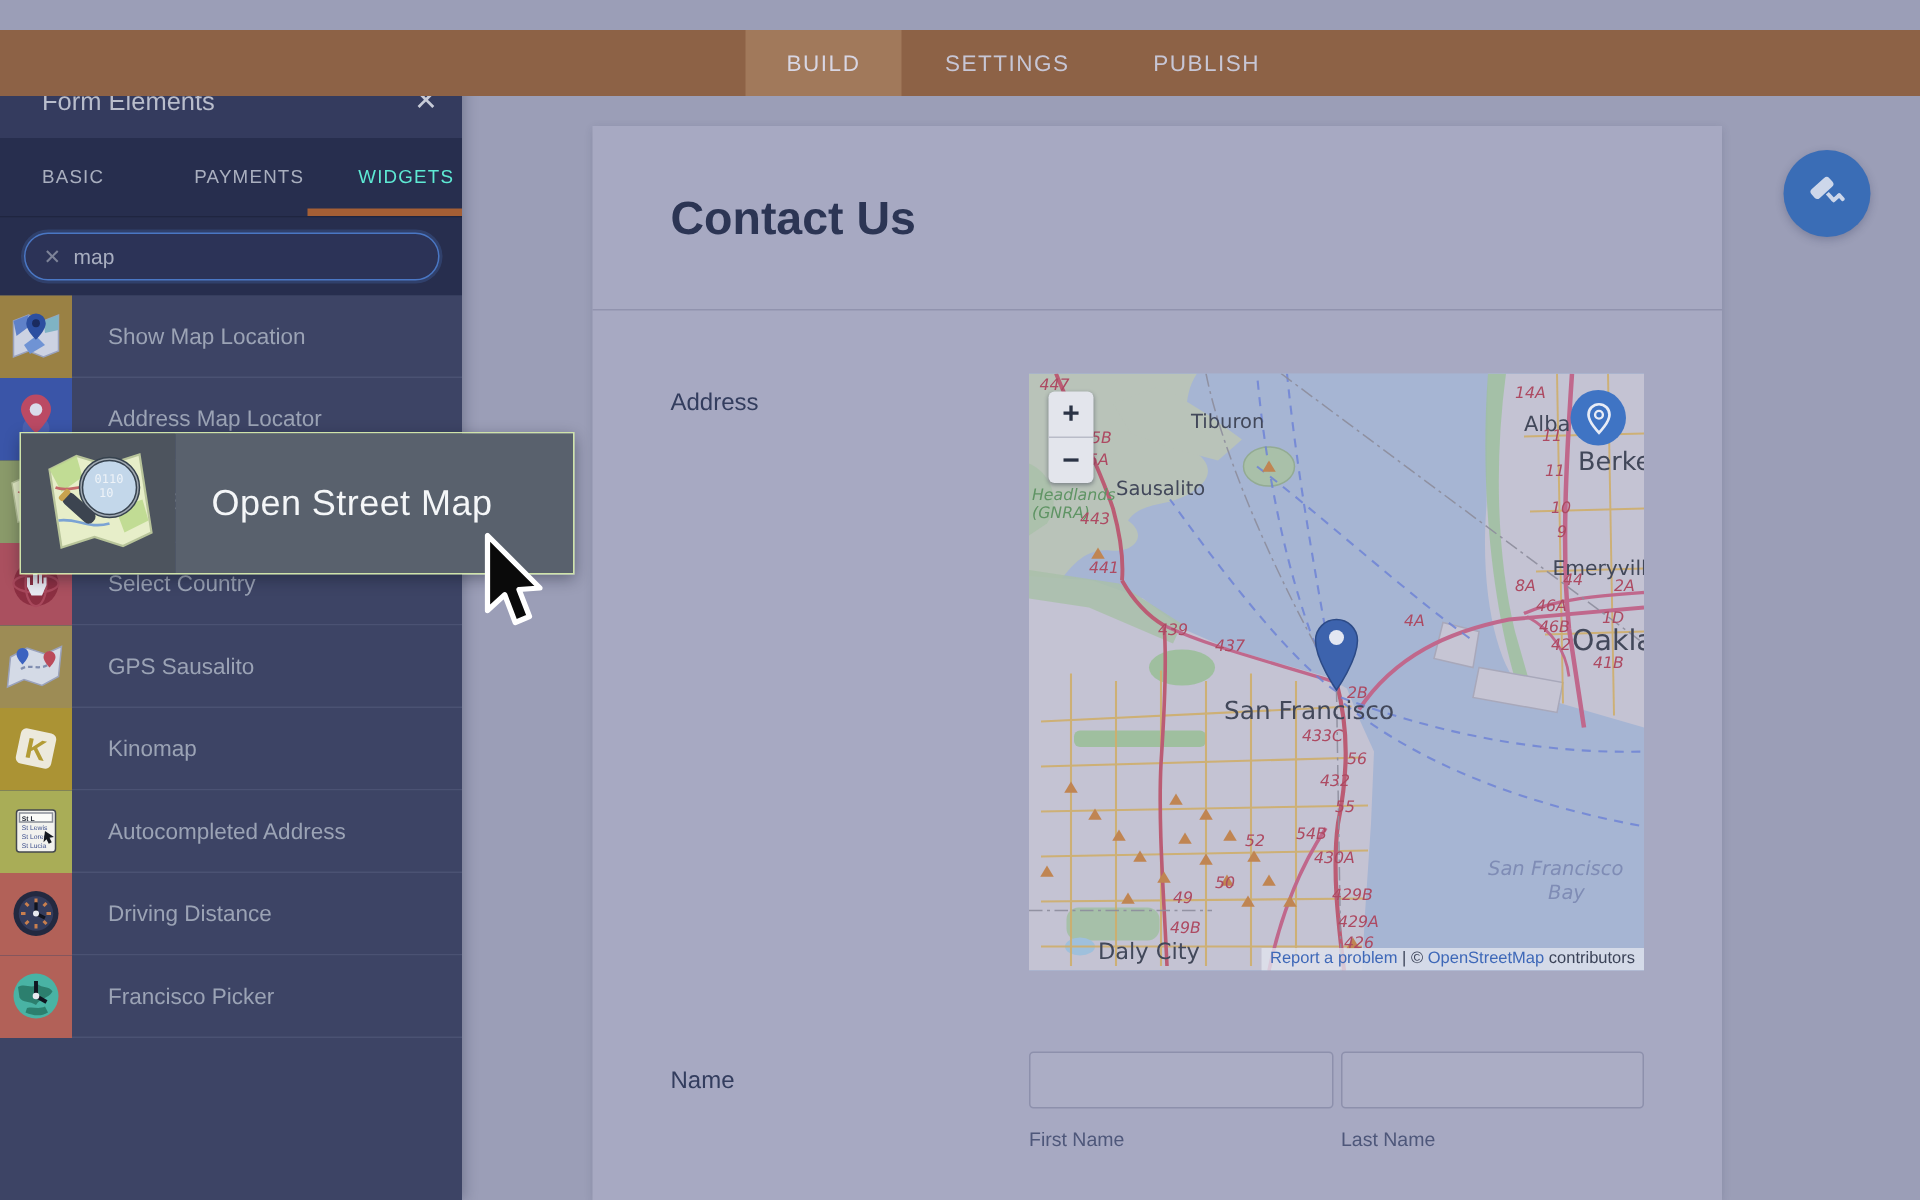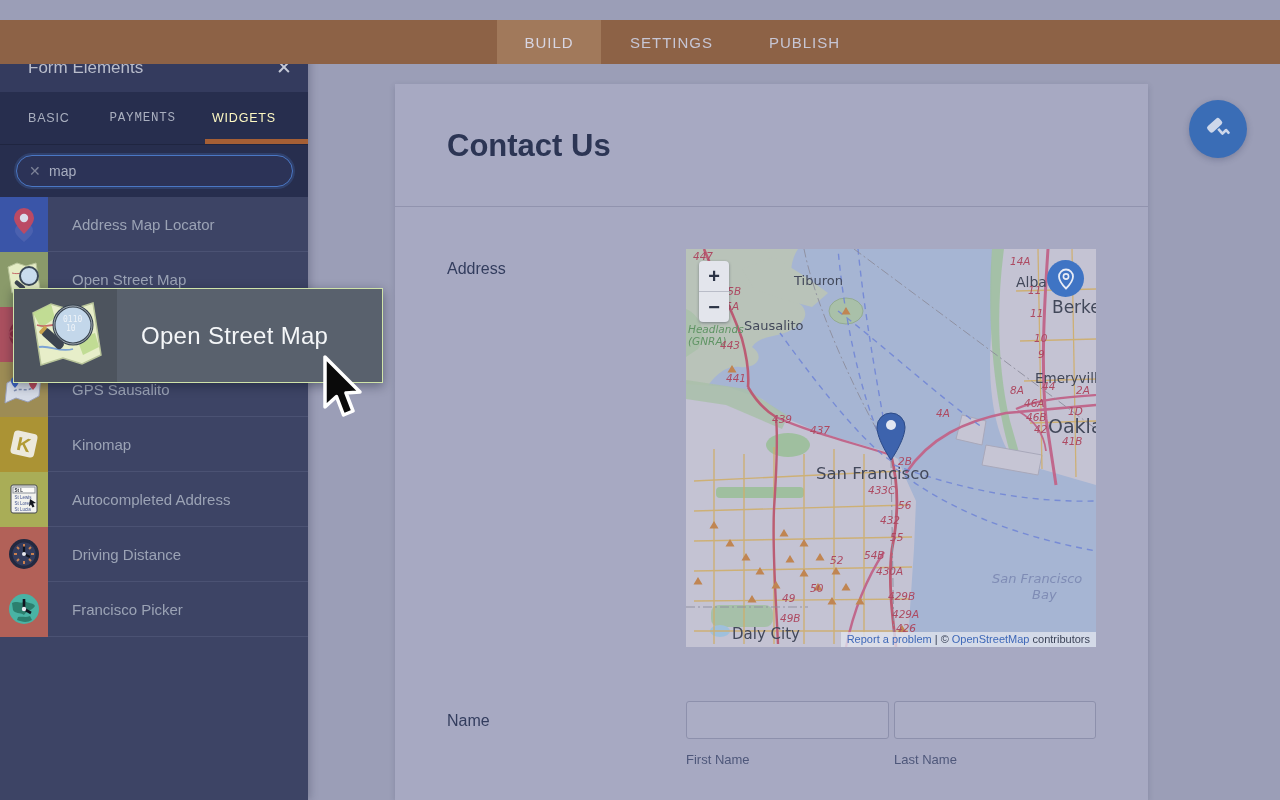--- a/index.html
+++ b/index.html
@@ -15,22 +15,22 @@
   .top-tab.publish { width:125px; }
 
   
   .panel { position:absolute; top:44px; left:0; width:308px; height:756px; background:#3d4465; z-index:20; box-shadow:2px 0 8px rgba(20,24,48,.25); }
   .panel-header { position:relative; height:48px; background:#343b5e; display:flex; align-items:center; padding:0 16px 0 28px; }
   .panel-title { color:#b9bdcb; font-size:17px; }
   .panel-close { position:absolute; right:14px; top:14px; width:20px; height:20px; color:#c7cbd8; font-size:19px; line-height:20px; text-align:center; cursor:pointer; }
   .panel-tabs { position:relative; height:53px; background:#272e4e; display:flex; align-items:center; border-bottom:1px solid #1f2540;text-align:right; }
   .panel-tab { color:#a9afbf; font-size:12.5px; letter-spacing:.8px; cursor:pointer; }
   .panel-tab.basic { margin-left:28px; }
-  .panel-tab.payments { margin-left:40px;font-family:Liberation Mono, monospace; }
-  .panel-tab.widgets { margin-left:36px; color:#fef9c3; }
+  .panel-tab.payments { margin-left:60px; }
+  .panel-tab.widgets { margin-left:36px; color:#5eead4; }
   .tab-underline { position:absolute; left:205px; right:0; bottom:0; height:5px; background:#a55f35; }
   .panel-search { height:52px; background:#272e4e; padding:10px 15px 0 16px; }
   .search-pill { position:relative; width:277px; height:32px; background:#2c3357; border:1.5px solid #4a77c4; border-radius:16px; display:flex; align-items:center; padding-left:12px; box-shadow:0 0 0 2px rgba(74,119,196,.25); }
   .search-clear { color:#7d8398; font-size:14px; width:16px; cursor:pointer; }
   .search-input { background:transparent; border:none; outline:none; color:#a8aec0; font-size:14px; width:220px; margin-left:4px; font-family:"Liberation Sans",sans-serif; }
 
   .widget-list { list-style:none; }
   .widget-row { position:relative; height:55px; display:flex; align-items:center; background:#3d4465; border-bottom:1px solid #4b5273; cursor:grab; }
   .wicon { width:48px; height:55px; flex:none; display:flex; align-items:center; justify-content:center; }
   .wicon svg { display:block; }
@@ -103,20 +103,33 @@
     </div>
     <div class="panel-search">
       <div class="search-pill">
         <span class="search-clear">✕</span>
         <input class="search-input" value="map" style="">
       </div>
     </div>
 
     <ul class="widget-list">
 
+      <li class="widget-row">
+        <span class="wicon" style="background: rgb(154, 129, 68);">
+          <svg width="40" height="40" viewBox="0 0 40 40">
+              <path d="M5 10 l10 -4 l10 4 l10 -4 v24 l-10 4 l-10 -4 l-10 4 z" fill="#ccd2e2" stroke="#9aa2bc"></path>
+              <path d="M5 10 l10 -4 v8 l-8 6 z" fill="#5f81c9"></path>
+              <path d="M25 10 l10 -4 v10 l-9 2 z" fill="#7fb3c4"></path>
+              <path d="M12 26 l8 -6 l6 6 l-10 6 z" fill="#6f93d4"></path>
+              <path d="M20 5 a6.5 6.5 0 0 1 6.5 6.5 c0 4.8 -6.5 11 -6.5 11 s-6.5 -6.2 -6.5 -11 A6.5 6.5 0 0 1 20 5 z" fill="#2c4fa0"></path>
+              <circle cx="20" cy="11.5" r="2.6" fill="#1a2b5e"></circle>
+            </svg>
+        </span>
+        <span class="wlabel">Show Map Location</span>
+      </li>
 
       <li class="widget-row">
         <span class="wicon" style="background: rgb(58, 85, 168);">
           <svg width="40" height="40" viewBox="0 0 40 40">
               <path d="M20 18 a9 9 0 0 1 9 9 c0 4 -9 11 -9 11 s-9 -7 -9 -11 a9 9 0 0 1 9 -9 z" fill="#5a6cb4" opacity=".55"></path>
               <path d="M20 4 a10 10 0 0 1 10 10 c0 6.5 -10 16 -10 16 s-10 -9.5 -10 -16 A10 10 0 0 1 20 4 z" fill="#bb4a64"></path>
               <circle cx="20" cy="14" r="4.2" fill="#d9dcea"></circle>
             </svg>
         </span>
         <span class="wlabel">Address Map Locator</span>

